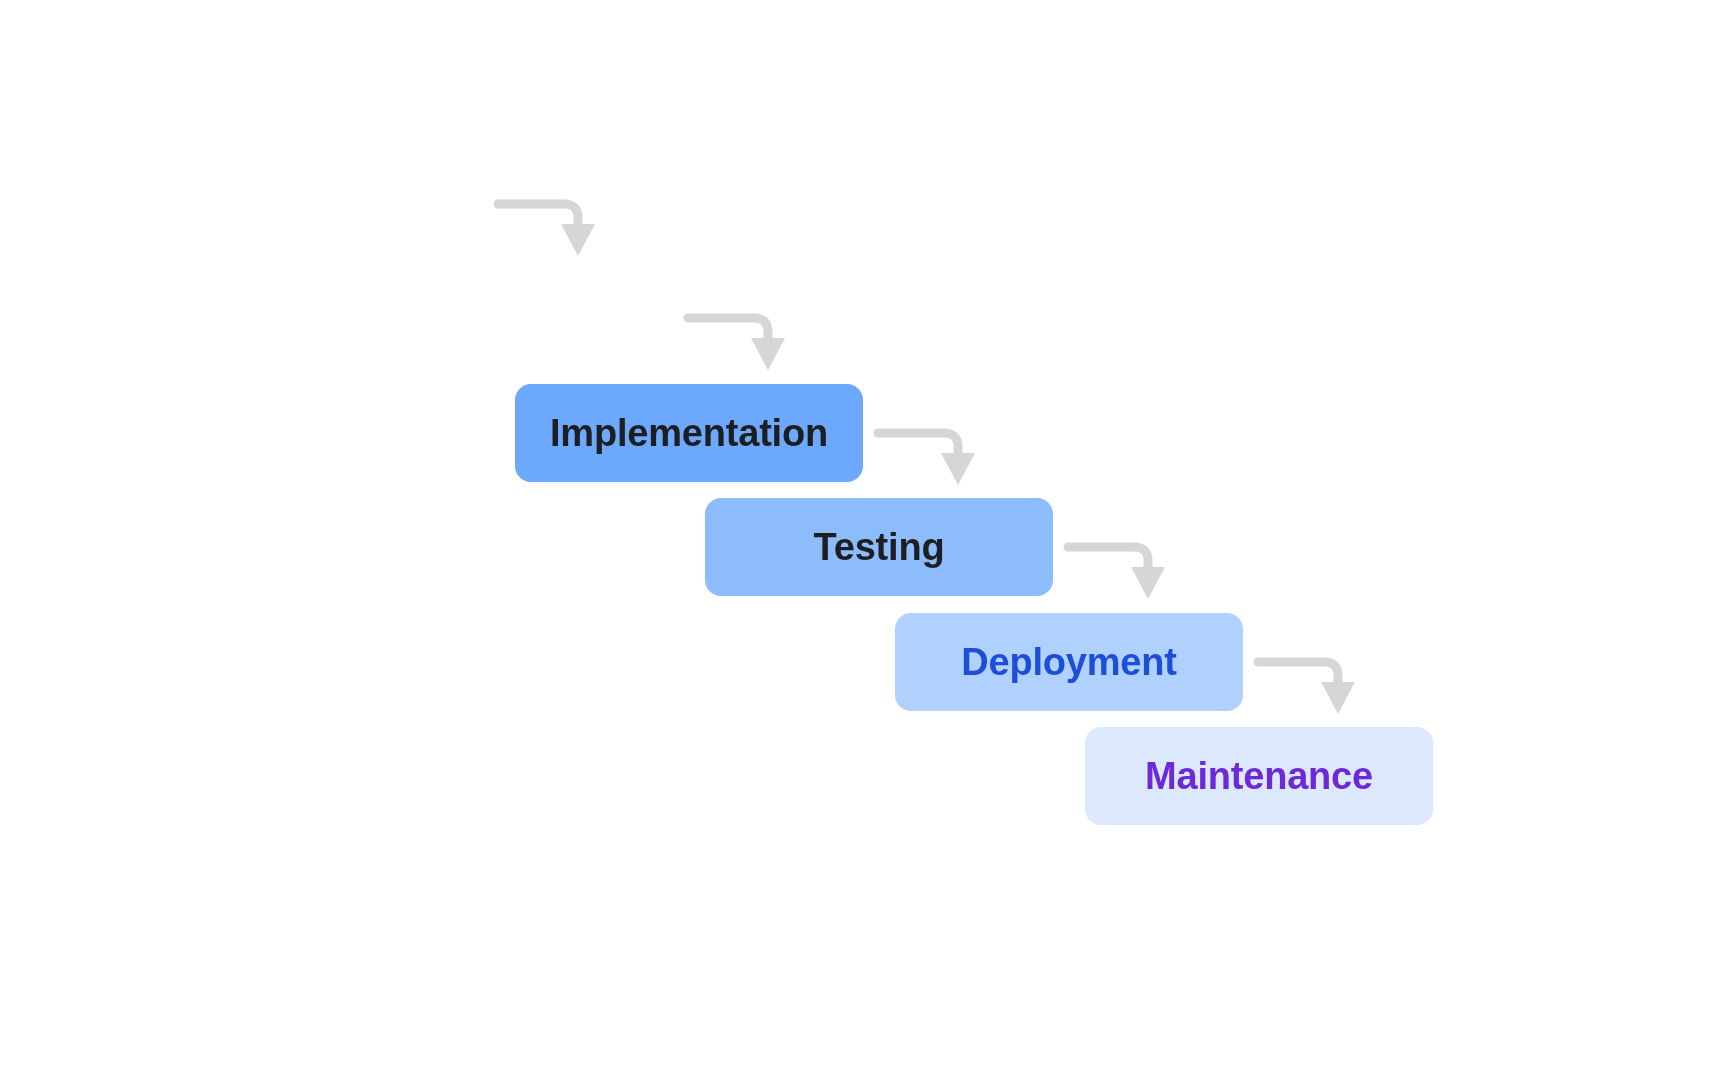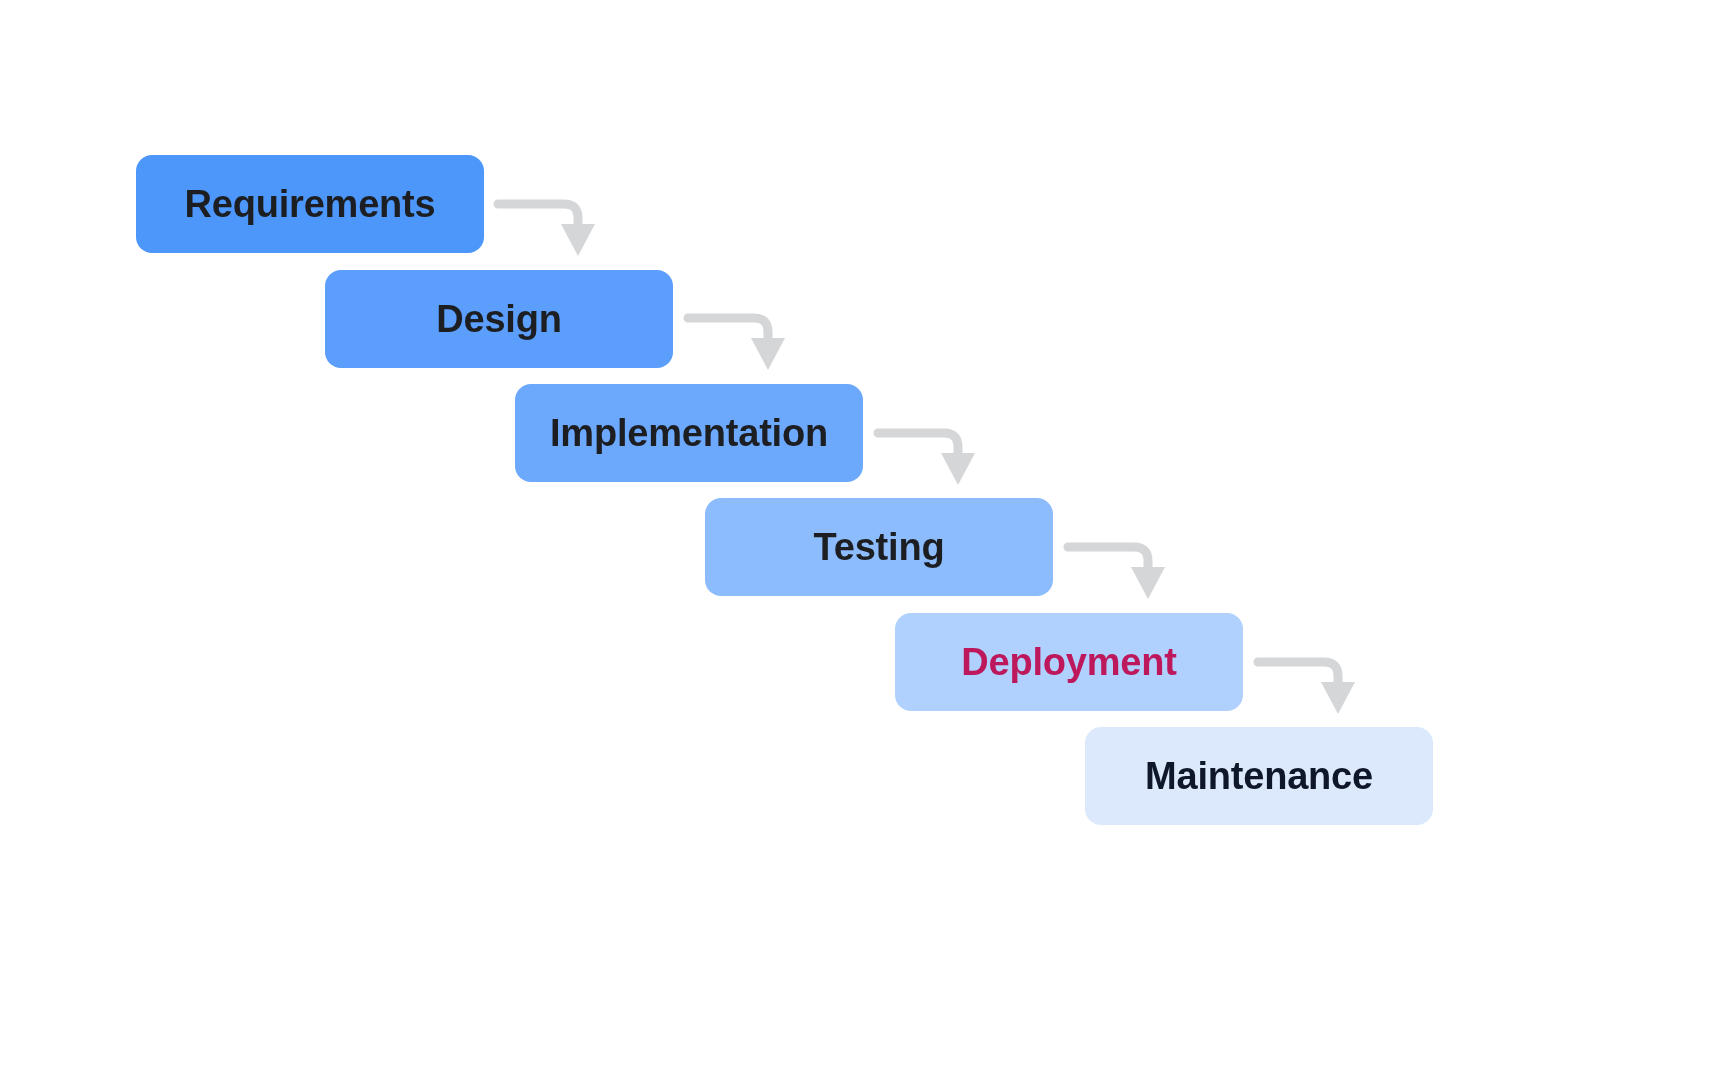--- a/index.html
+++ b/index.html
@@ -71,31 +71,25 @@
         <path d="M 2 18 H 68 Q 82 18 82 32 V 38" fill="none" stroke="#d4d6d8" stroke-width="9" stroke-linecap="round"></path>
         <path d="M 65 38 L 99 38 L 82 70 Z" fill="#d4d6d8"></path>
       </svg>
     </div>
     <div class="connector" style="left: 1256px; top: 644px; width: 110px; height: 70px;">
       <svg width="110" height="70" viewBox="0 0 110 70">
         <path d="M 2 18 H 68 Q 82 18 82 32 V 38" fill="none" stroke="#d4d6d8" stroke-width="9" stroke-linecap="round"></path>
         <path d="M 65 38 L 99 38 L 82 70 Z" fill="#d4d6d8"></path>
       </svg>
     </div>
-    <div class="stage-box" style="left: 136px; top: 155px; width: 348px; height: 98px; background: rgb(77, 151, 251);">
-      <span class="stage-label" style="color: rgb(28, 30, 33);">Requirements</span>
-    </div>
-    <div class="stage-box" style="left: 325px; top: 270px; width: 348px; height: 98px; background: rgb(91, 158, 251);">
-      <span class="stage-label" style="color: rgb(28, 30, 33);">Design</span>
-    </div>
     <div class="stage-box" style="left: 705px; top: 498px; width: 348px; height: 98px; background: rgb(140, 188, 252);">
       <span class="stage-label" style="color: rgb(28, 30, 33);">Testing</span>
     </div>
     <div class="stage-box" style="left: 515px; top: 384px; width: 348px; height: 98px; background: rgb(108, 168, 252);">
       <span class="stage-label" style="color: rgb(28, 30, 33);">Implementation</span>
     </div>
     <div class="stage-box" style="left: 895px; top: 613px; width: 348px; height: 98px; background: rgb(176, 209, 253);">
-      <span class="stage-label" style="color: #be185d;">Deployment</span>
+      <span class="stage-label" style="color: #1d4ed8;">Deployment</span>
     </div>
     <div class="stage-box" style="left: 1085px; top: 727px; width: 348px; height: 98px; background: rgb(220, 233, 253);">
-      <span class="stage-label" style="color: #0f172a;">Maintenance</span>
+      <span class="stage-label" style="color: #6d28d9;">Maintenance</span>
     </div>
   </div>
 
 </body></html>

